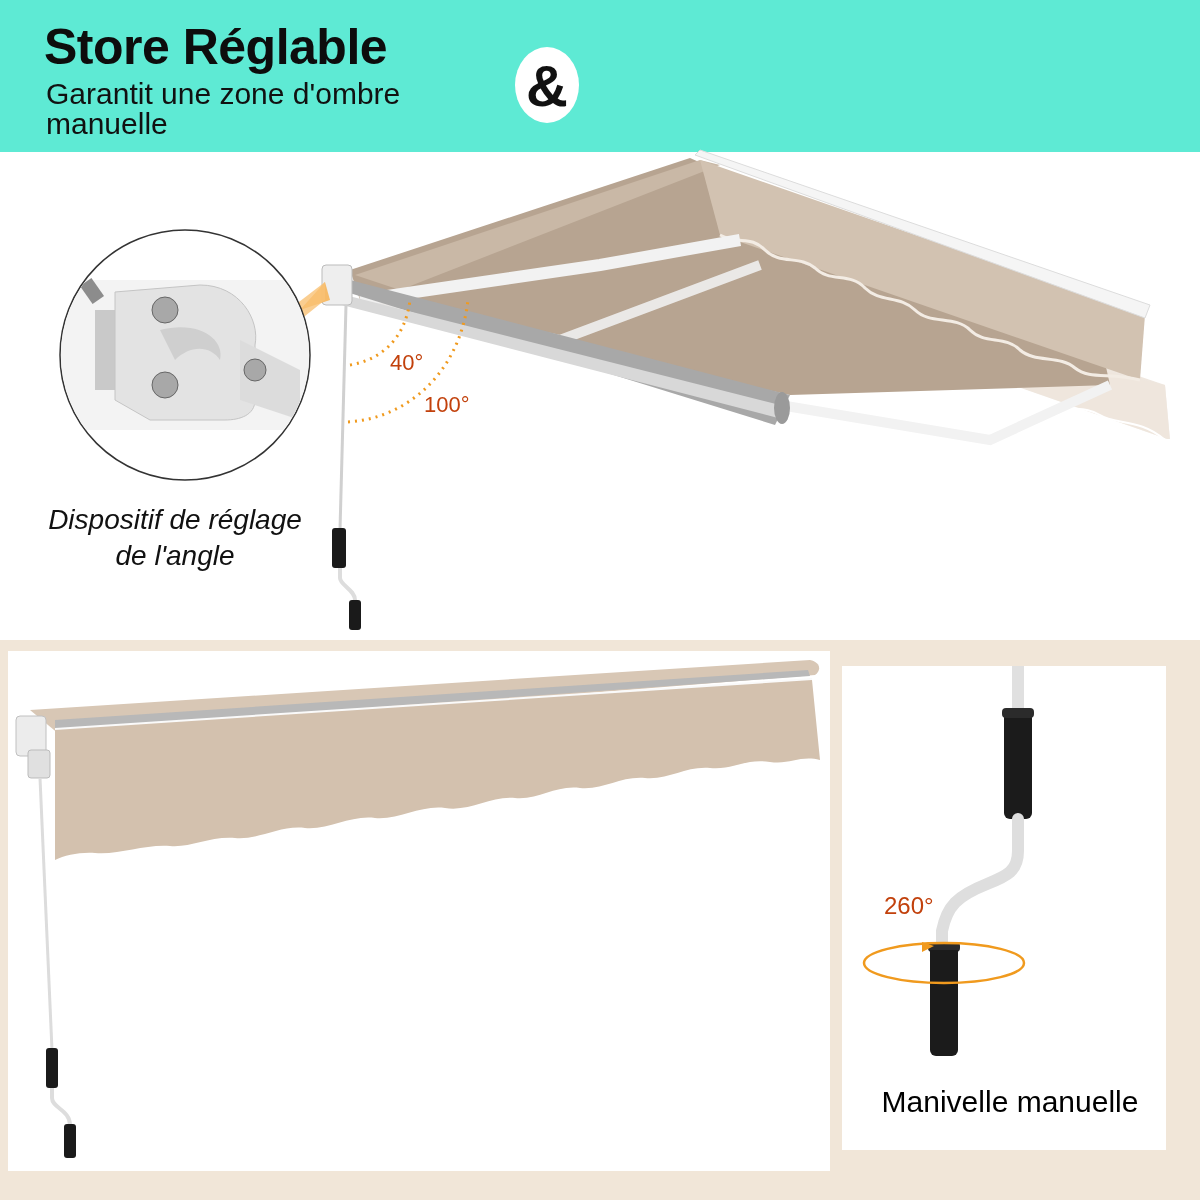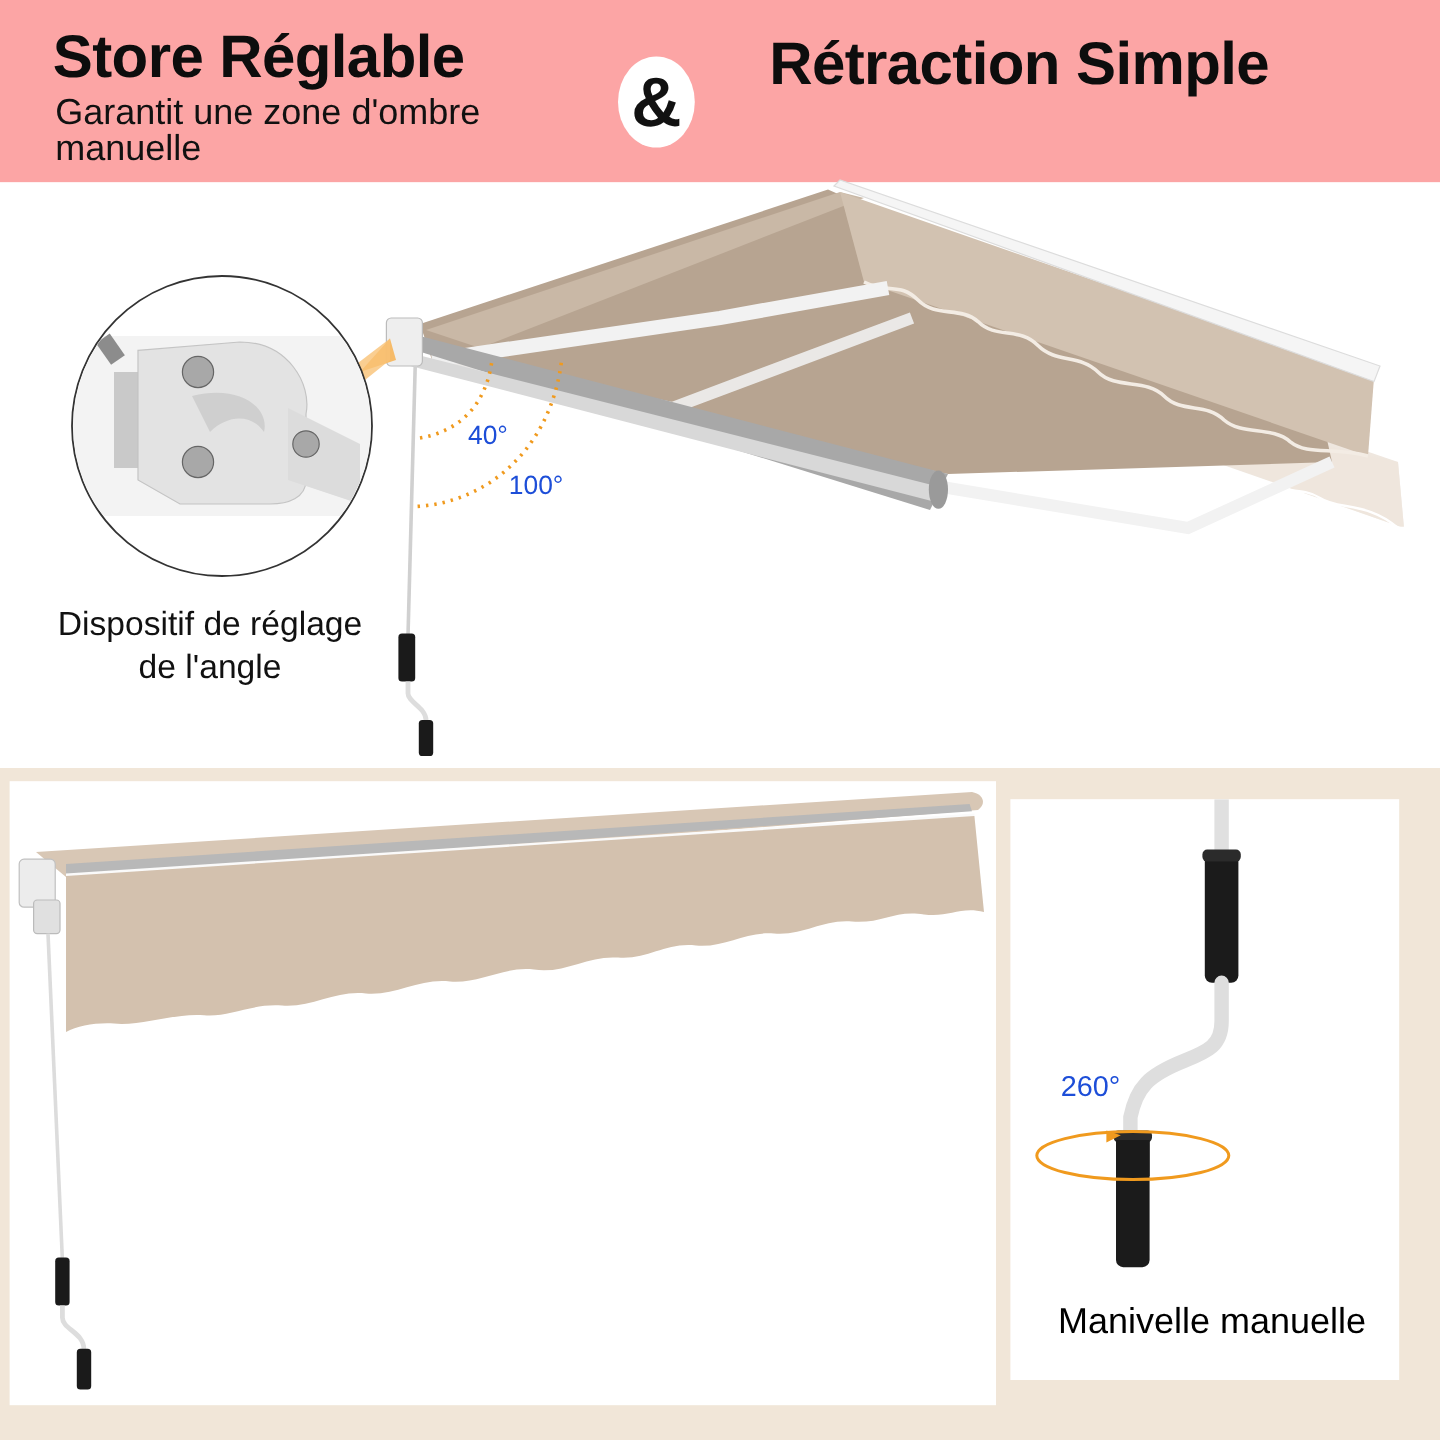--- a/index.html
+++ b/index.html
@@ -1,38 +1,37 @@
 <!DOCTYPE html>
 <html><head>
 <meta charset="utf-8">
 <style>
   html, body { margin:0; padding:0; }
   body { width:1200px; height:1200px; position:relative; background:#ffffff; overflow:hidden; font-family:"Liberation Sans", sans-serif; }
-  .header { position:absolute; left:0; top:0; width:1200px; height:152px; background:#fca5a5; }
+  .header { position:absolute; left:0; top:0; width:1200px; height:152px; background:#5eead4; }
   .h-title { position:absolute; font-weight:bold; font-size:50px; color:#0d0d0d; line-height:1; letter-spacing:-0.5px; }
   .h-sub { position:absolute; font-size:30px; color:#111; line-height:1.05; }
   .amp { position:absolute; left:515px; top:47px; width:64px; height:76px; border-radius:50%; background:#ffffff; display:flex; align-items:center; justify-content:center; font-weight:bold; font-size:58px; color:#111; }
   .top-area { position:absolute; left:0; top:152px; width:1200px; height:488px; background:#fff; }
   .bottom-area { position:absolute; left:0; top:640px; width:1200px; height:560px; background:#f1e6d8; }
   .panel-left { position:absolute; left:8px; top:651px; width:822px; height:520px; background:#fff; }
   .panel-right { position:absolute; left:842px; top:666px; width:324px; height:484px; background:#fff; }
-  .lbl { position:absolute; font-size:28px; color:#111; text-align:center; line-height:1.3; }
+  .lbl { position:absolute; font-size:28px; color:#111; text-align:center; line-height:1.3;font-style:italic; }
   .crank-lbl { position:absolute; left:860px; top:1085px; width:300px; font-size:30px; color:#000000; text-align:center; }
-  .deg { position:absolute; color:#1d4ed8; font-size:22px; }
+  .deg { position:absolute; color:#c2410c; font-size:22px; }
   svg { position:absolute; }
 </style>
 </head>
 <body>
 
 <div class="header">
   <div class="h-title" style="left:44px; top:22px;">Store Réglable</div>
   <div class="h-sub" style="left:46px; top:78px;">Garantit une zone d'ombre</div>
   <div class="h-sub" style="left:46px; top:108px;">manuelle</div>
   <div class="amp">&amp;</div>
-  <div class="h-title" style="left:641px; top:28px;">Rétraction Simple</div>
 </div>
 
 <div class="top-area"></div>
 
 <svg width="1200" height="640" style="left:0;top:0;" viewBox="0 0 1200 640">
 
   <polygon points="725,235 1165,385 1170,440 740,290" fill="#e9dfd4" opacity="0.75"></polygon>
   <polygon points="745,290 1170,440 1165,385" fill="#efe6dc" opacity="0.6"></polygon>
   <path d="M745,290 L760,300 C780,310 790,300 800,315 C815,330 830,315 845,335 C860,350 880,340 895,355 C910,370 930,360 945,372 C960,385 985,375 1000,388 C1015,400 1035,392 1050,402 C1065,412 1085,405 1100,415 C1115,425 1140,418 1165,440 L1170,440" fill="none" stroke="#fff" stroke-width="2"></path>
 

